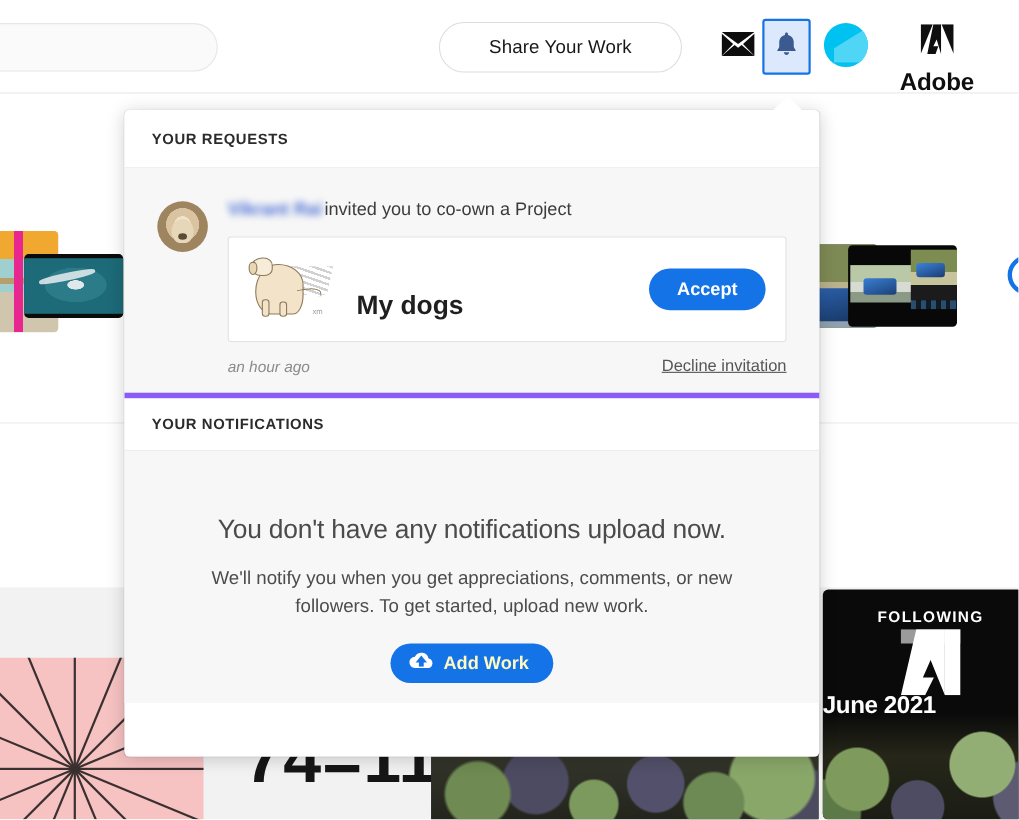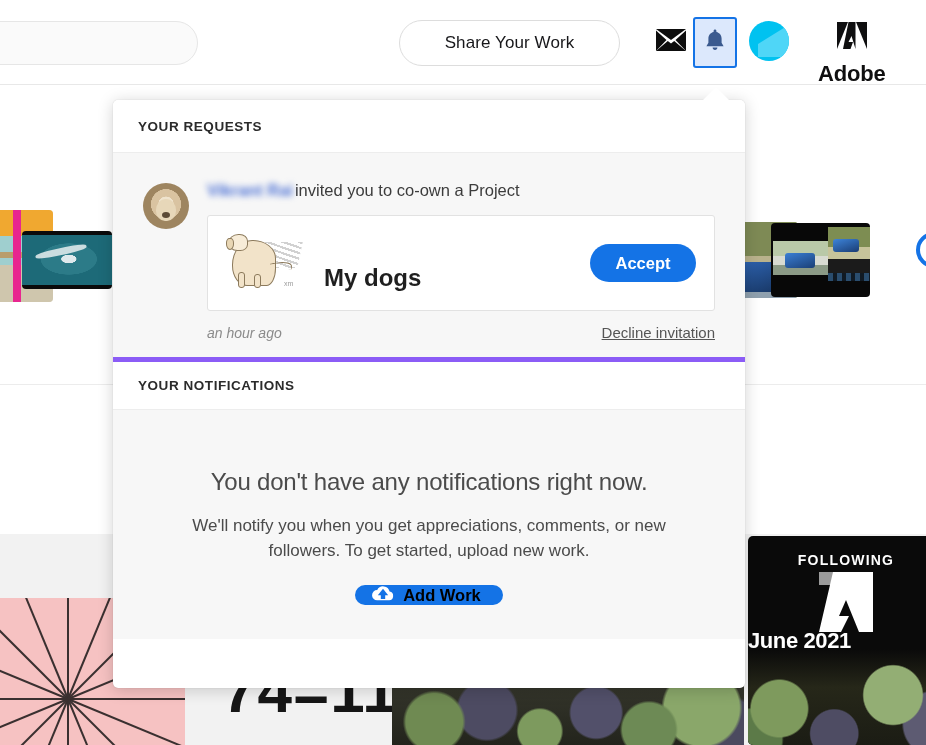--- a/index.html
+++ b/index.html
@@ -203,22 +203,22 @@
   .decline-link { font-size: 15px; color: #555555; text-decoration: underline; cursor: pointer; }
 
   .notif-empty {
     background: #f7f7f7; height: 229px; display: flex; flex-direction: column;
     align-items: center; justify-content: flex-start; padding-top: 58px;
   }
   .empty-title { font-size: 24px; color: #4b4b4b; letter-spacing: -.2px; }
   .empty-sub { margin-top: 17px; font-size: 17px; color: #4b4b4b; line-height: 25px;
     text-align: center; max-width: 520px; }
   .addwork-btn {
-    margin-top: 22px; height: 20px; padding: 0 22px 0 17px; border-radius: 19px;
-    background: #1473e6; color: #000000; border: none; display: flex; align-items: center; gap: 9px;
+    margin-top: 22px; height: 36px; padding: 0 22px 0 17px; border-radius: 19px;
+    background: #1473e6; color: #fef9c3; border: none; display: flex; align-items: center; gap: 9px;
     font-size: 16.5px; font-weight: bold; font-family: "Liberation Sans", sans-serif; cursor: pointer;
   }
 </style>
 </head>
 <body>
 
 <div id="root">
 
   <div class="bg-layer">
 
@@ -366,21 +366,21 @@
           </div>
         </div>
       </div>
     </div>
 
     <div class="sec-header" style="border-top:5px solid #8b5cf6;">
       <span>YOUR NOTIFICATIONS</span>
     </div>
 
     <div class="notif-empty">
-      <div class="empty-title">You don't have any notifications right now.</div>
+      <div class="empty-title">You don't have any notifications upload now.</div>
       <div class="empty-sub">We'll notify you when you get appreciations, comments, or new followers. To get started, upload new work.</div>
       <button class="addwork-btn">
         <span>
           <svg width="22" height="17" viewBox="0 0 22 17" aria-hidden="true">
             <path d="M17.6 6.6A6.6 6.6 0 0 0 5.2 5.1 5.1 5.1 0 0 0 5.1 15.3h12a4.4 4.4 0 0 0 .5-8.7z" fill="#ffffff"></path>
             <polygon points="11,3.8 16.2,10.2 5.8,10.2" fill="#1473e6"></polygon>
             <rect x="8.8" y="9.4" width="4.4" height="4.6" fill="#1473e6"></rect>
           </svg>
         </span>
         <span>Add Work</span>

